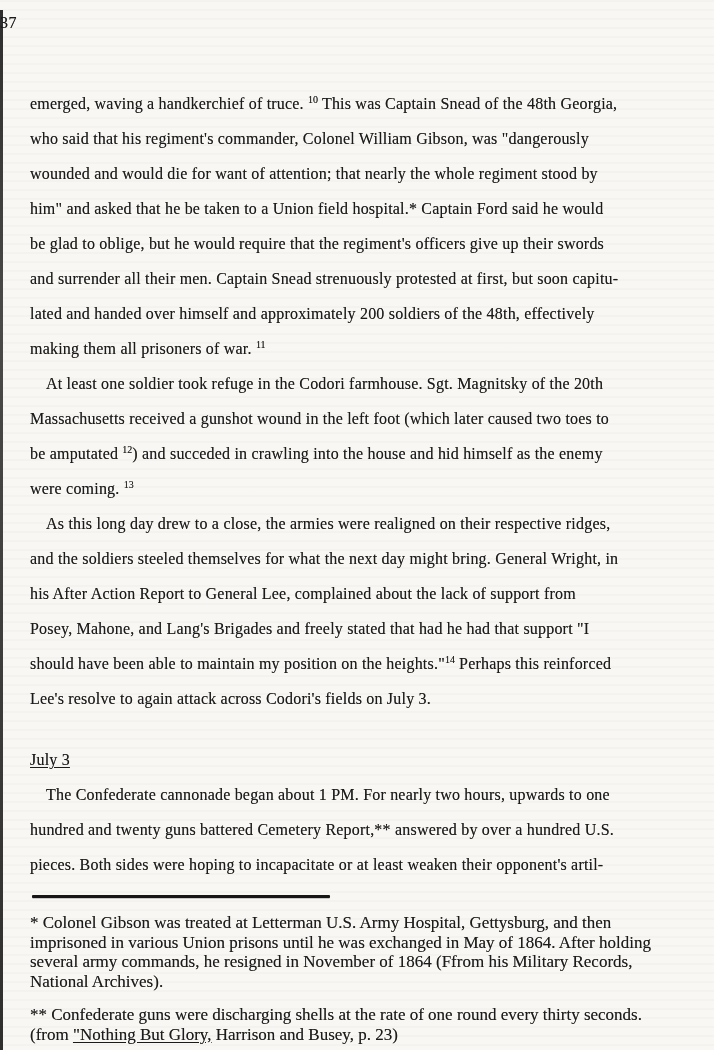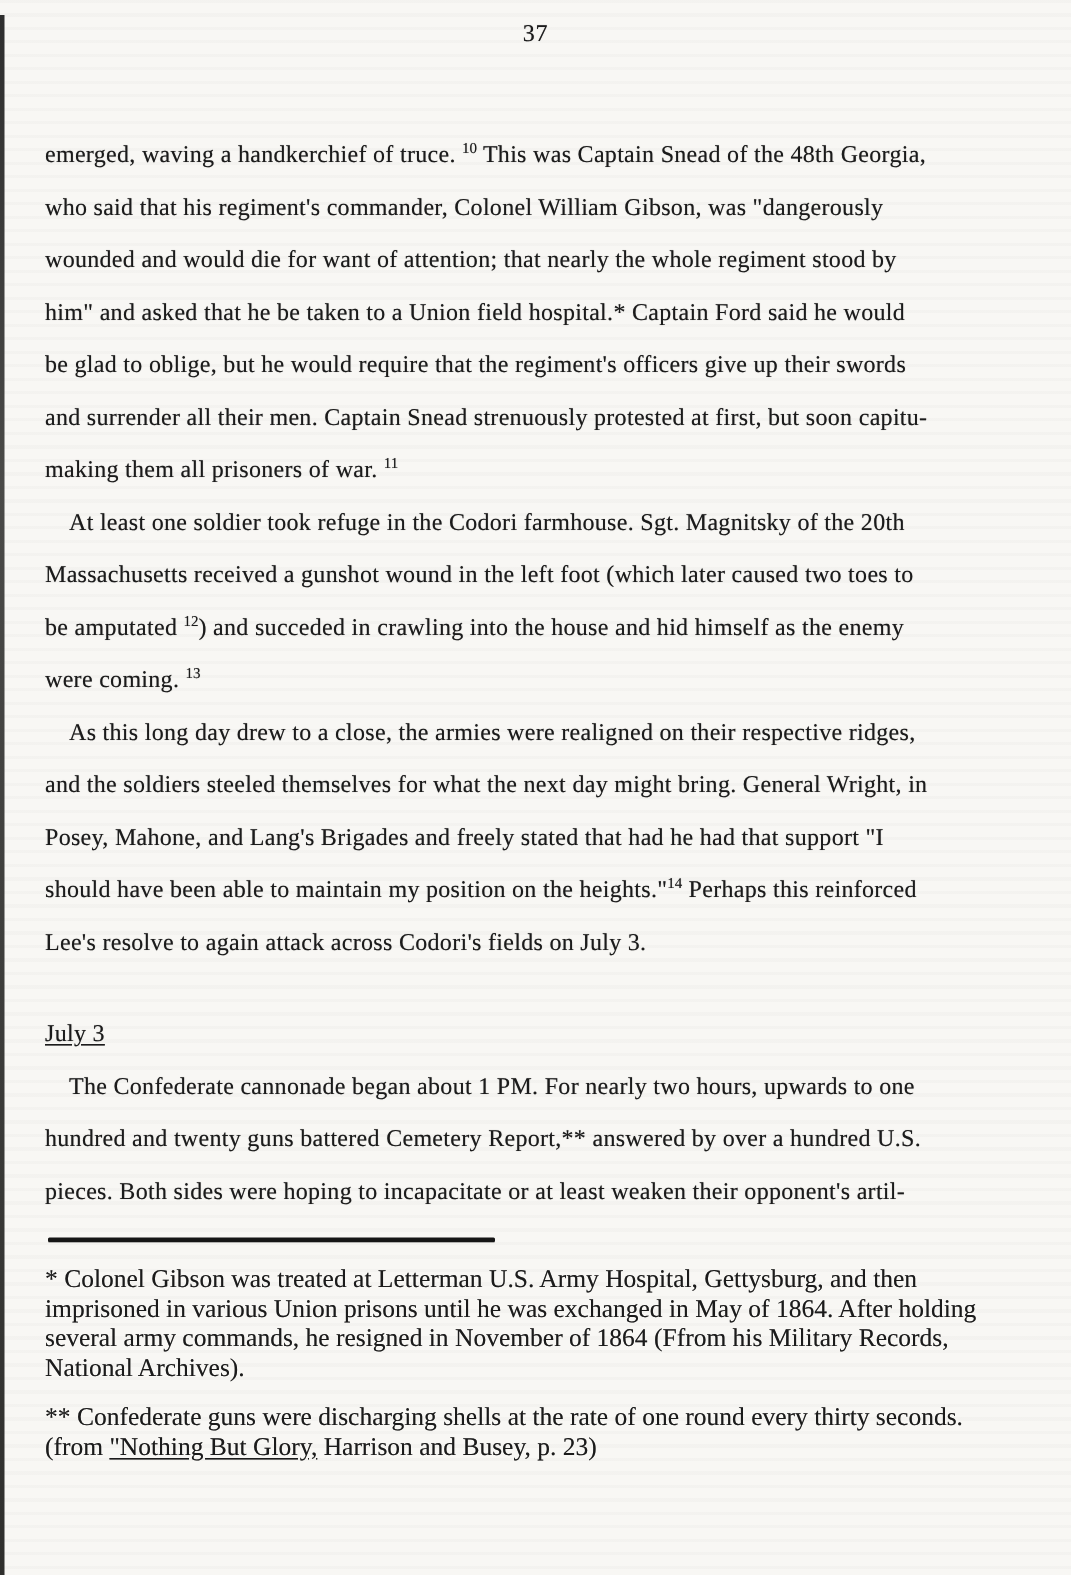--- a/index.html
+++ b/index.html
@@ -27,21 +27,20 @@
     top: 10px;
     bottom: 0;
     width: 3px;
     background: linear-gradient(180deg, #2e2e2e 0%, #4a4a48 30%, #3a3a38 70%, #2f2f2d 100%);
   }
   .page-number {
     position: absolute;
     top: 14px;
     left: 0;
     right: 0;
-    text-align: center;
     font-size: 16px;
     letter-spacing: 0.5px;
     text-shadow: 0 0 0.5px rgba(25,25,25,0.6);
   }
   .content {
     position: absolute;
     top: 86px;
     left: 30px;
     right: 36px;
   }
@@ -88,31 +87,33 @@
   <div class="page-number">37</div>
   <div class="content">
     <div id="body-text">
         <div class="block paragraph">
           <div class="line"><span>emerged, waving a handkerchief of truce. </span><sup>10</sup><span>  This was Captain Snead of the 48th Georgia,</span></div>
           <div class="line"><span>who said that his regiment's commander, Colonel William Gibson, was "dangerously</span></div>
           <div class="line"><span>wounded and would die for want of attention; that nearly the whole regiment stood by</span></div>
           <div class="line"><span>him" and asked that he be taken to a Union field hospital.*  Captain Ford said he would</span></div>
           <div class="line"><span>be glad to oblige, but he would require that the regiment's officers give up their swords</span></div>
           <div class="line"><span>and surrender all their men. Captain Snead strenuously protested at first, but soon capitu-</span></div>
+          <div class="line"><span>lated and handed over himself and approximately 200 soldiers of the 48th, effectively</span></div>
           <div class="line"><span>making them all prisoners of war. </span><sup>11</sup></div>
         </div>
         <div class="block paragraph">
           <div class="line indent"><span>At least one soldier took refuge in the Codori farmhouse.  Sgt. Magnitsky of the 20th</span></div>
           <div class="line"><span>Massachusetts received a gunshot wound in the left foot (which later caused two toes to</span></div>
           <div class="line"><span>be amputated </span><sup>12</sup><span>) and succeded in crawling into the house and hid himself as the enemy</span></div>
           <div class="line"><span>were coming. </span><sup>13</sup></div>
         </div>
         <div class="block paragraph">
           <div class="line indent"><span>As this long day drew to a close, the armies were realigned on their respective ridges,</span></div>
           <div class="line"><span>and the soldiers steeled themselves for what the next day might bring.  General Wright, in</span></div>
+          <div class="line"><span>his After Action Report to General Lee, complained about the lack of support from</span></div>
           <div class="line"><span>Posey, Mahone, and Lang's Brigades and freely stated that had he had that support "I</span></div>
           <div class="line"><span>should have been able to maintain my position on the heights."</span><sup>14</sup><span>   Perhaps this reinforced</span></div>
           <div class="line"><span>Lee's  resolve to again attack across Codori's fields on July 3.</span></div>
         </div>
         <div class="block heading">
           <div class="line"><span class="u">July 3</span></div>
         </div>
         <div class="block paragraph">
           <div class="line indent"><span>The Confederate cannonade began about 1 PM.  For nearly two hours, upwards to one</span></div>
           <div class="line"><span>hundred and twenty guns battered Cemetery Report,**  answered by over a hundred U.S.</span></div>

